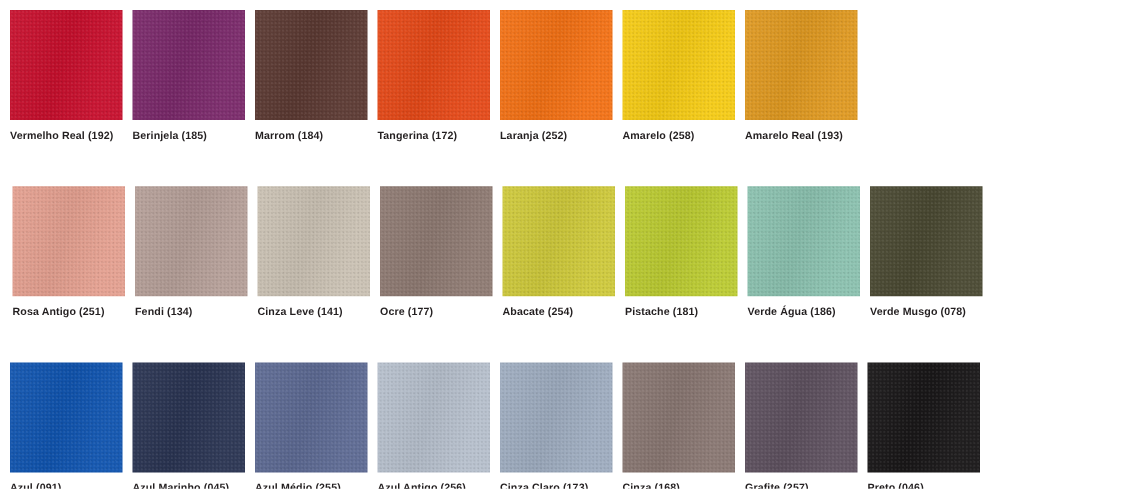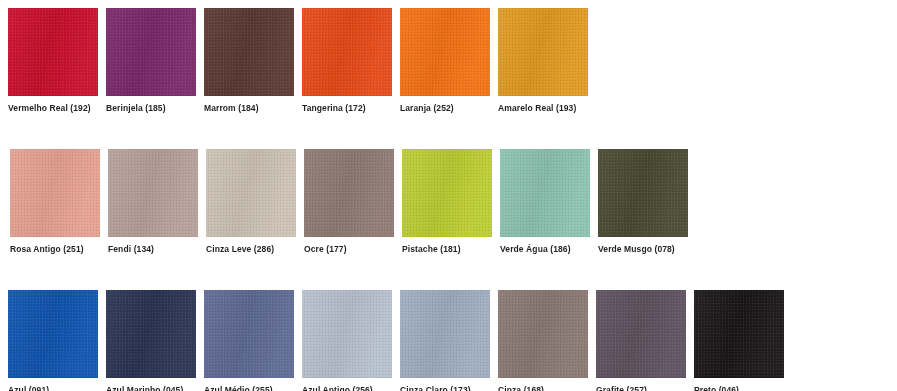--- a/index.html
+++ b/index.html
@@ -96,41 +96,49 @@
       </div>
       <div class="swatch-cell">
         <span class="swatch-chip" title="Tangerina (172)" style="background-color: rgb(230, 74, 25);"></span>
         <span class="swatch-label">Tangerina (172)</span>
       </div>
       <div class="swatch-cell">
         <span class="swatch-chip" title="Laranja (252)" style="background-color: rgb(244, 114, 22);"></span>
         <span class="swatch-label">Laranja (252)</span>
       </div>
       <div class="swatch-cell">
+        <span class="swatch-chip" title="Amarelo (258)" style="background-color: rgb(246, 204, 22);"></span>
+        <span class="swatch-label">Amarelo (258)</span>
+      </div>
+      <div class="swatch-cell">
         <span class="swatch-chip" title="Amarelo Real (193)" style="background-color: rgb(224, 154, 34);"></span>
         <span class="swatch-label">Amarelo Real (193)</span>
       </div>
     </div>
     <div class="row-gap"></div>
     <div class="swatch-row row-1">
       <div class="swatch-cell">
         <span class="swatch-chip" title="Rosa Antigo (251)" style="background-color: rgb(229, 161, 145);"></span>
         <span class="swatch-label">Rosa Antigo (251)</span>
       </div>
       <div class="swatch-cell">
         <span class="swatch-chip" title="Fendi (134)" style="background-color: rgb(182, 160, 153);"></span>
         <span class="swatch-label">Fendi (134)</span>
       </div>
       <div class="swatch-cell">
         <span class="swatch-chip" title="Cinza Leve (253)" style="background-color: rgb(203, 194, 180);"></span>
-        <span class="swatch-label">Cinza Leve (286)</span>
+        <span class="swatch-label">Cinza Leve (141)</span>
       </div>
       <div class="swatch-cell">
         <span class="swatch-chip" title="Ocre (177)" style="background-color: rgb(143, 123, 115);"></span>
         <span class="swatch-label">Ocre (177)</span>
+      </div>
+      <div class="swatch-cell">
+        <span class="swatch-chip" title="Abacate (254)" style="background-color: rgb(207, 202, 60);"></span>
+        <span class="swatch-label">Abacate (254)</span>
       </div>
       <div class="swatch-cell">
         <span class="swatch-chip" title="Pistache (181)" style="background-color: rgb(188, 204, 51);"></span>
         <span class="swatch-label">Pistache (181)</span>
       </div>
       <div class="swatch-cell">
         <span class="swatch-chip" title="Verde Água (186)" style="background-color: rgb(140, 194, 176);"></span>
         <span class="swatch-label">Verde Água (186)</span>
       </div>
       <div class="swatch-cell">

